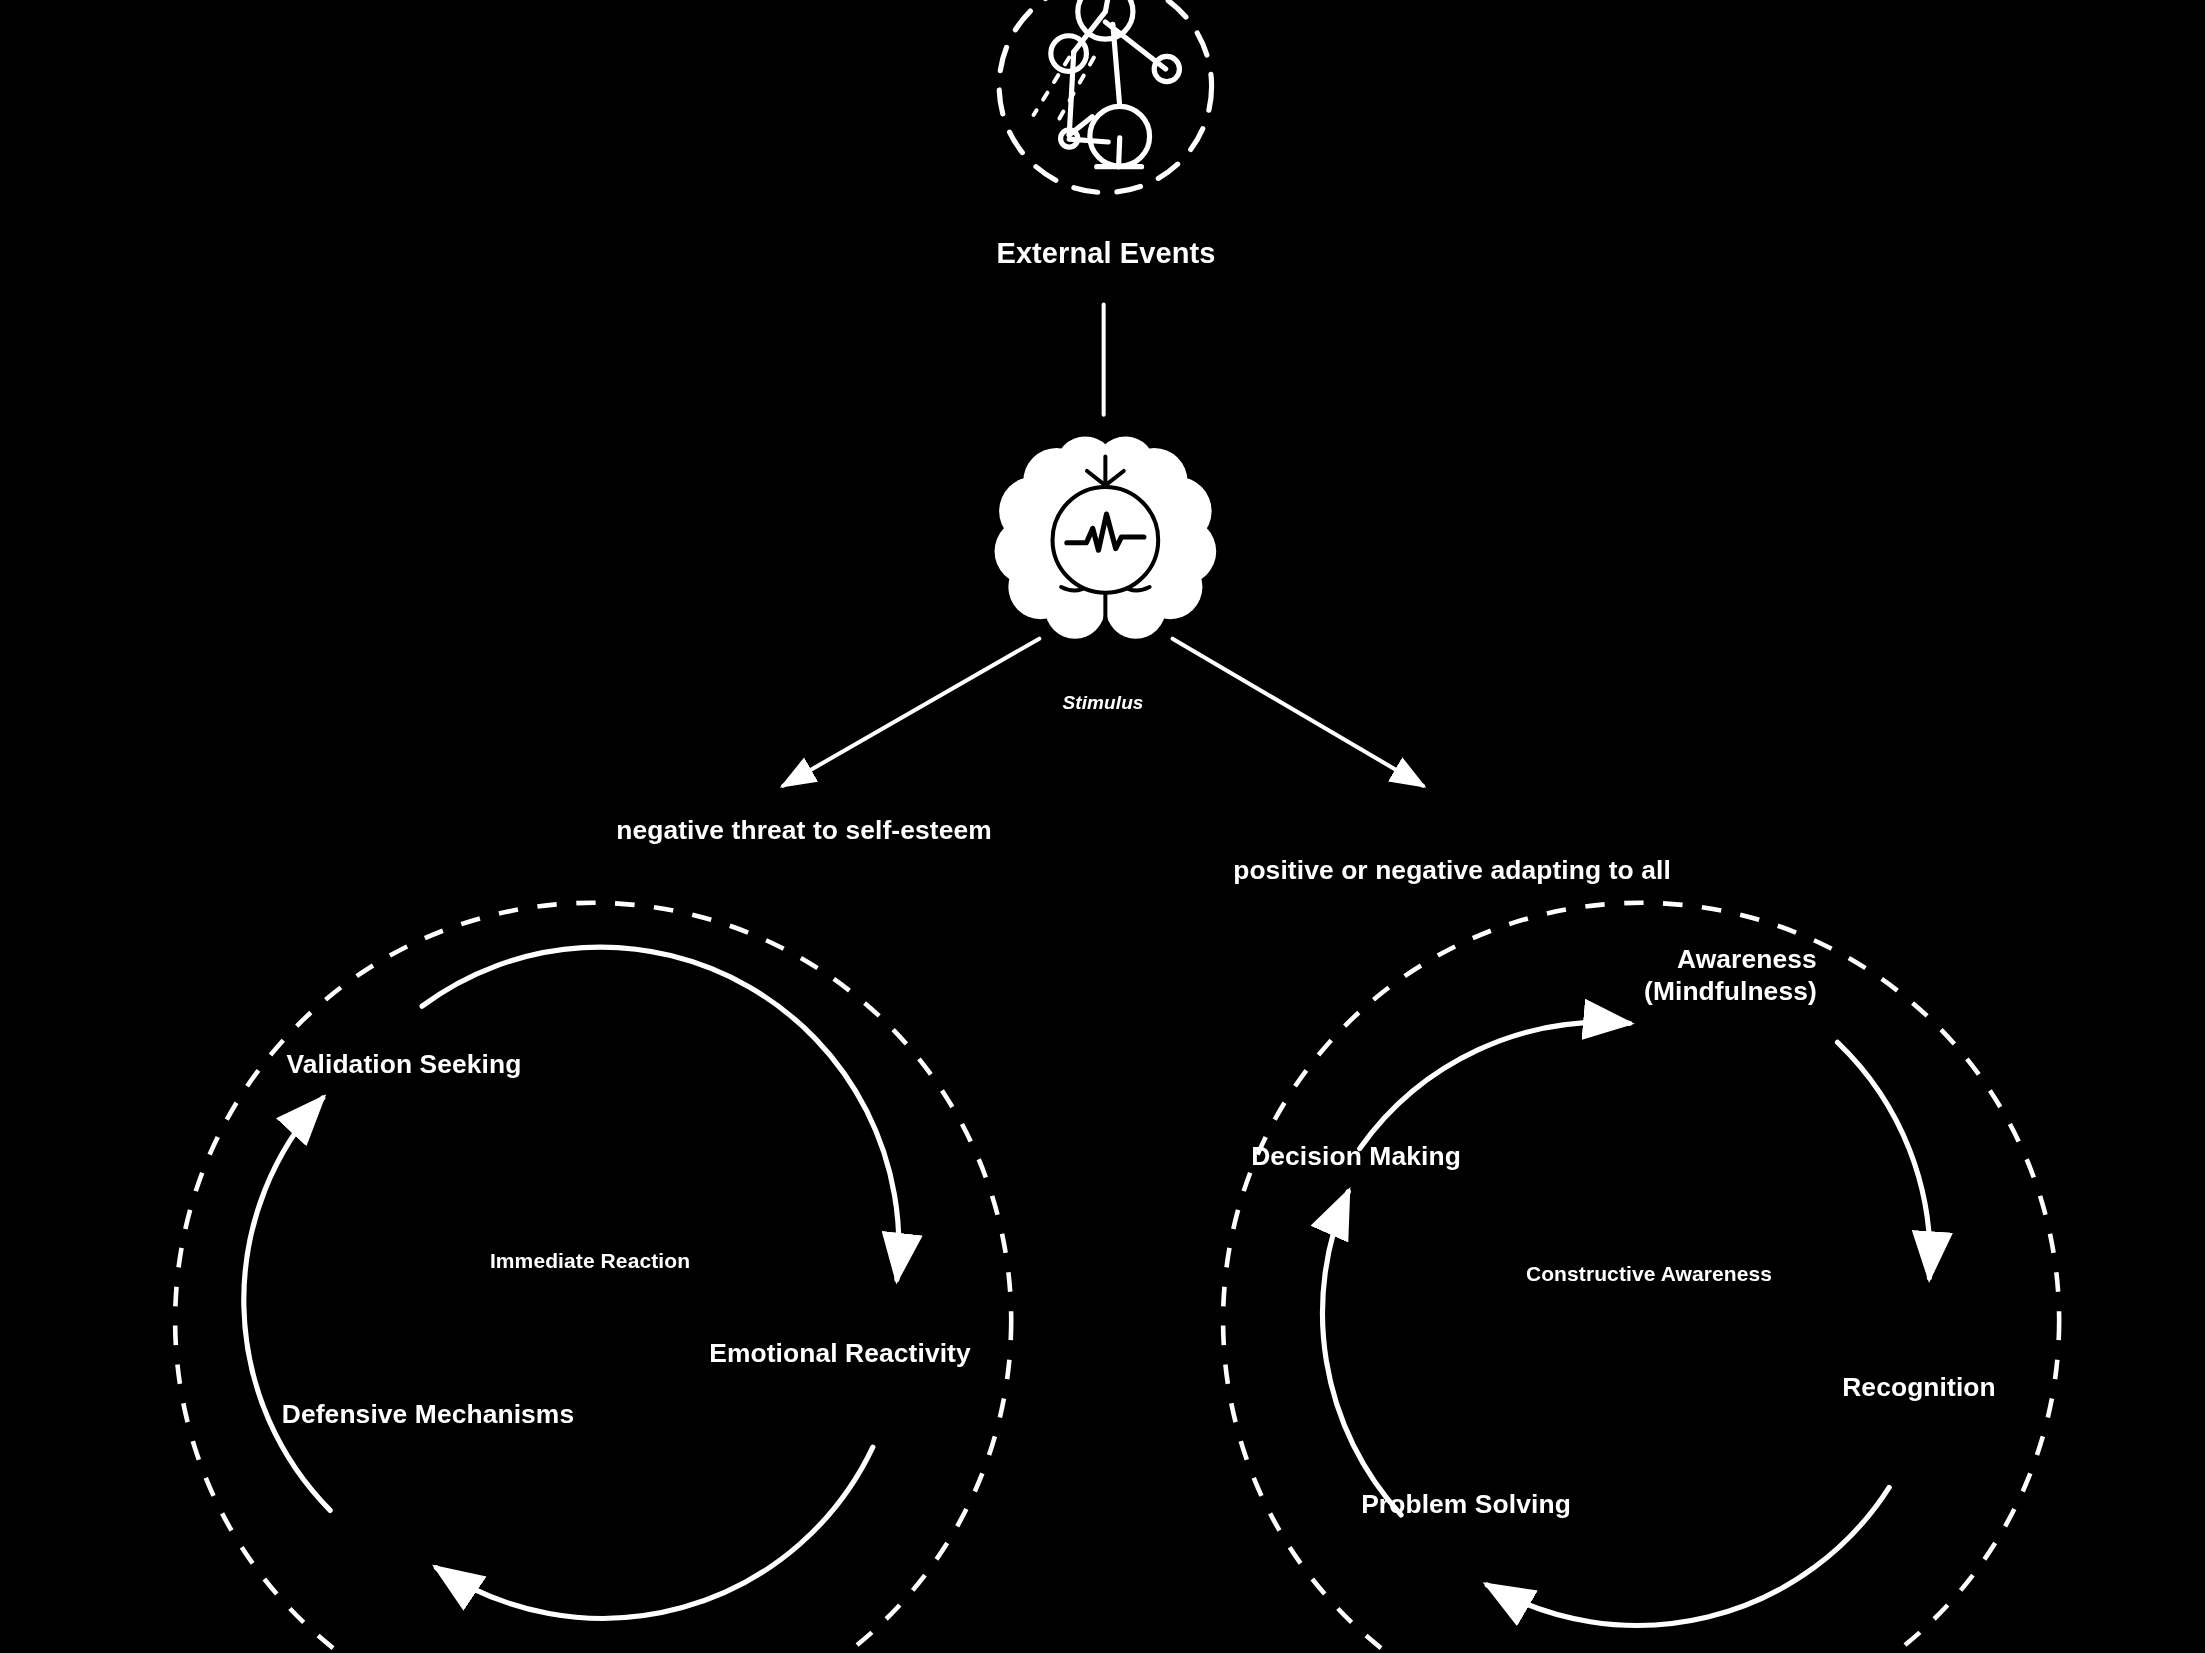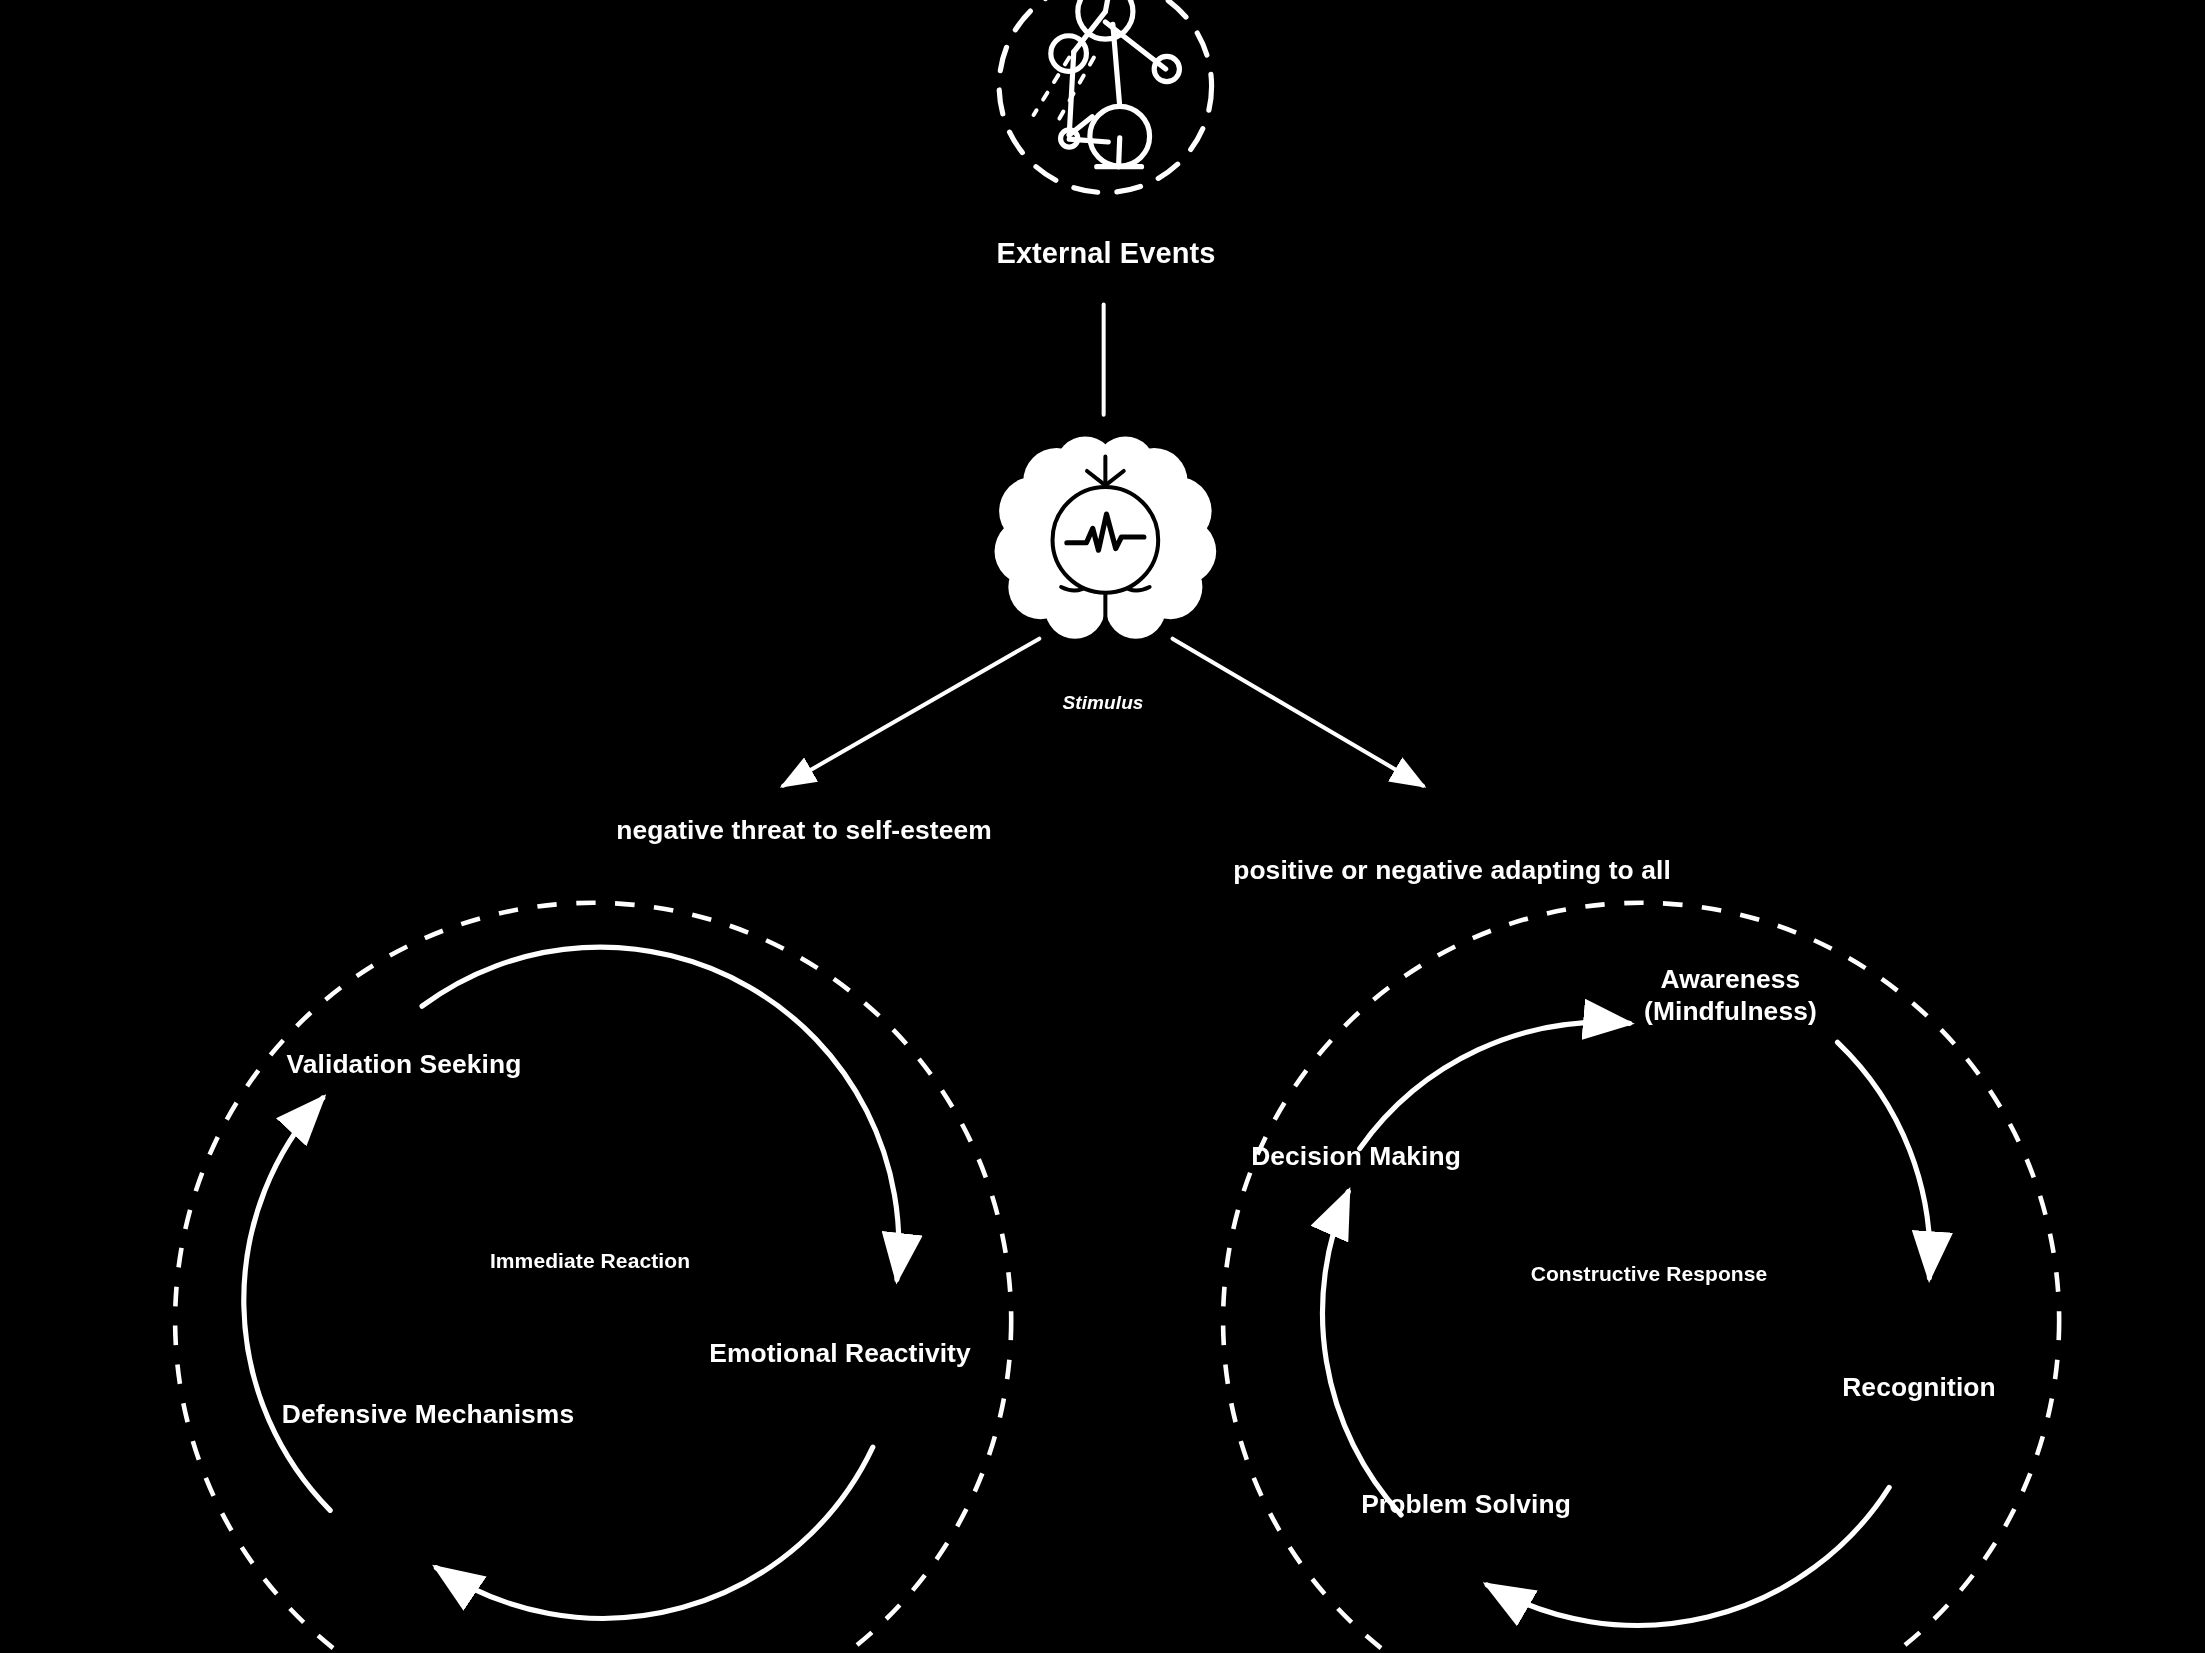--- a/index.html
+++ b/index.html
@@ -155,23 +155,23 @@
   <div class="node-label label-branch lbl-center" style="left:1452px; top:831px;margin-top:40px;">positive or negative adapting to all</div>
 
   <div class="node-label label-cycle-title lbl-center" style="left:590px; top:1261px;">Immediate Reaction</div>
 
   <div class="node-label label-cycle-node lbl-center" style="left:404px; top:1065px;">Validation Seeking</div>
 
   <div class="node-label label-cycle-node lbl-center" style="left:840px; top:1354px;">Emotional Reactivity</div>
 
   <div class="node-label label-cycle-node lbl-center" style="left:428px; top:1415px;">Defensive Mechanisms</div>
 
-  <div class="node-label label-cycle-title lbl-center" style="left:1649px; top:1274px;">Constructive Response</div>
+  <div class="node-label label-cycle-title lbl-center" style="left:1649px; top:1274px;">Constructive Awareness</div>
 
-  <div class="node-label label-cycle-node label-multiline lbl-left" style="left:1644px; top:976px; text-align:center;margin-top:20px;">
+  <div class="node-label label-cycle-node label-multiline lbl-left" style="left:1644px; top:976px; text-align:right;">
     <div>Awareness</div>
     <div>(Mindfulness)</div>
   </div>
 
   <div class="node-label label-cycle-node lbl-center" style="left:1919px; top:1381px;margin-top:7px;">Recognition</div>
 
   <div class="node-label label-cycle-node lbl-center" style="left:1466px; top:1505px;">Problem Solving</div>
 
   <div class="node-label label-cycle-node lbl-center" style="left:1356px; top:1157px;">Decision Making</div>
 

